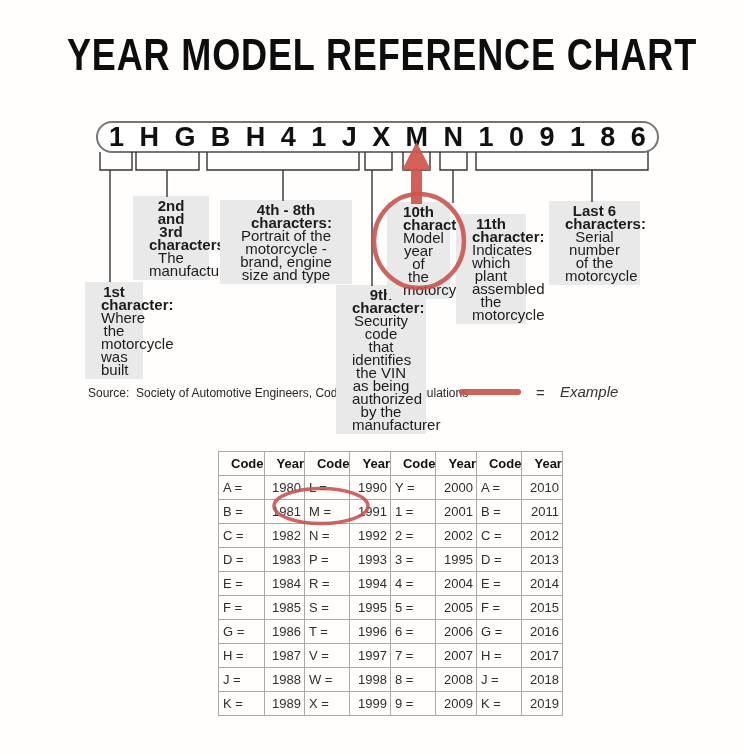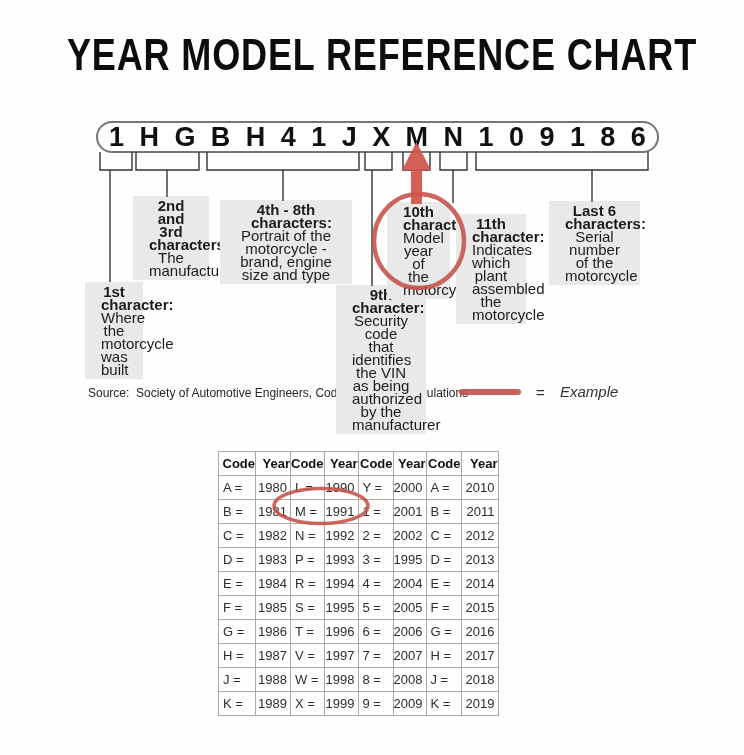--- a/index.html
+++ b/index.html
@@ -38,21 +38,21 @@
 
   
   .source{position:absolute;left:88px;top:386px;font-size:12px;color:#262626;white-space:pre;}
   .legend-eq{position:absolute;left:536px;top:384px;font-size:15px;color:#333;}
   .legend-label{position:absolute;left:560px;top:383px;font-size:15px;color:#333;font-style:italic;}
 
   
   .year-table{position:absolute;left:218px;top:451px;border-collapse:collapse;z-index:1;
               font-size:13px;color:#2e2e2e;table-layout:fixed;}
   .year-table th,.year-table td{border:1px solid #a9a9a9;height:23px;padding:0;overflow:hidden;}
-  .year-table th{font-weight:bold;color:#111;text-align:right;padding-left:0;}
+  .year-table th{font-weight:bold;color:#111;text-align:left;padding-left:12px;}
   .year-table td.code-cell{text-align:left;padding-left:4px;}
   .year-table td.year-cell{text-align:right;padding-right:3px;}
 </style>
 </head>
 <body>
 
 <div class="canvas">
 
   <h1 class="title">YEAR MODEL REFERENCE CHART</h1>
 

